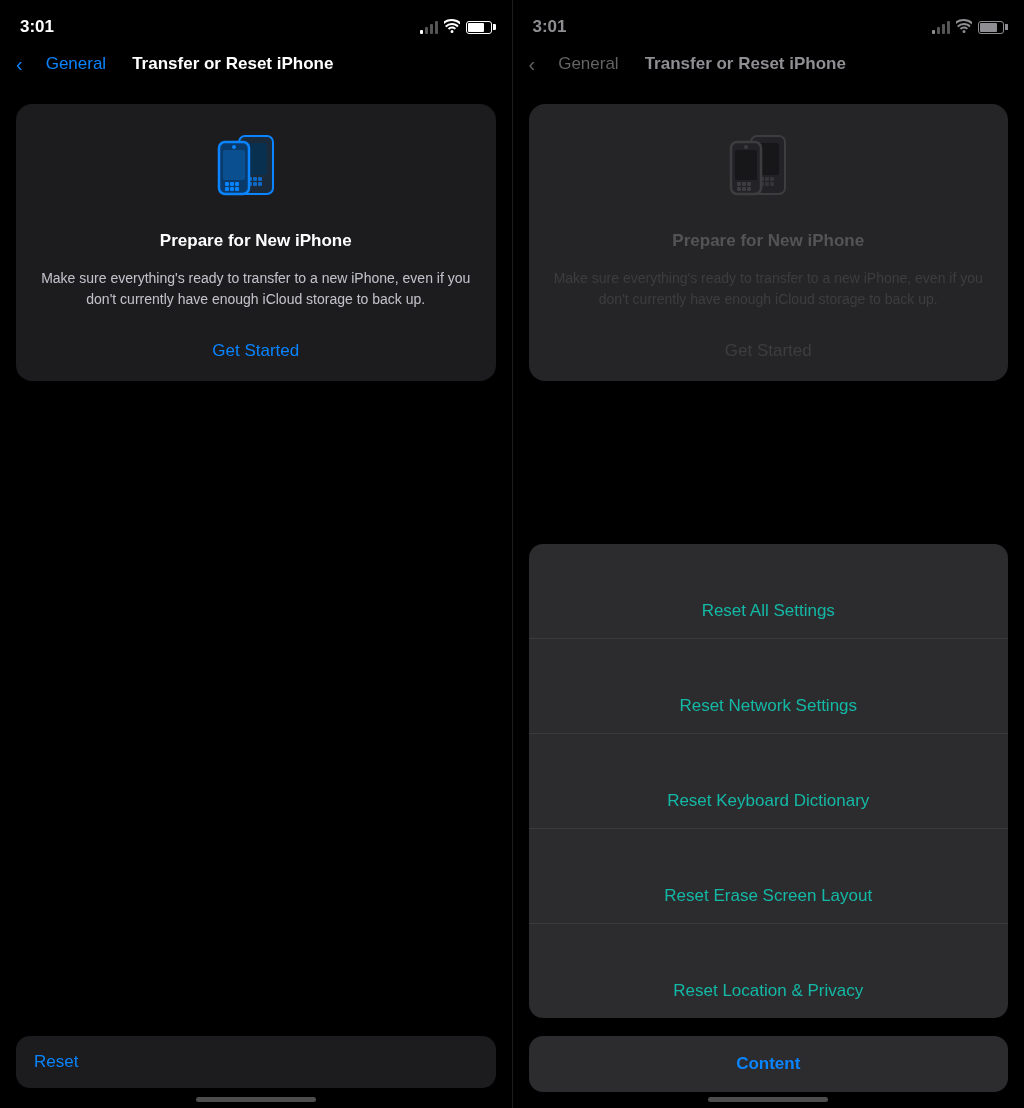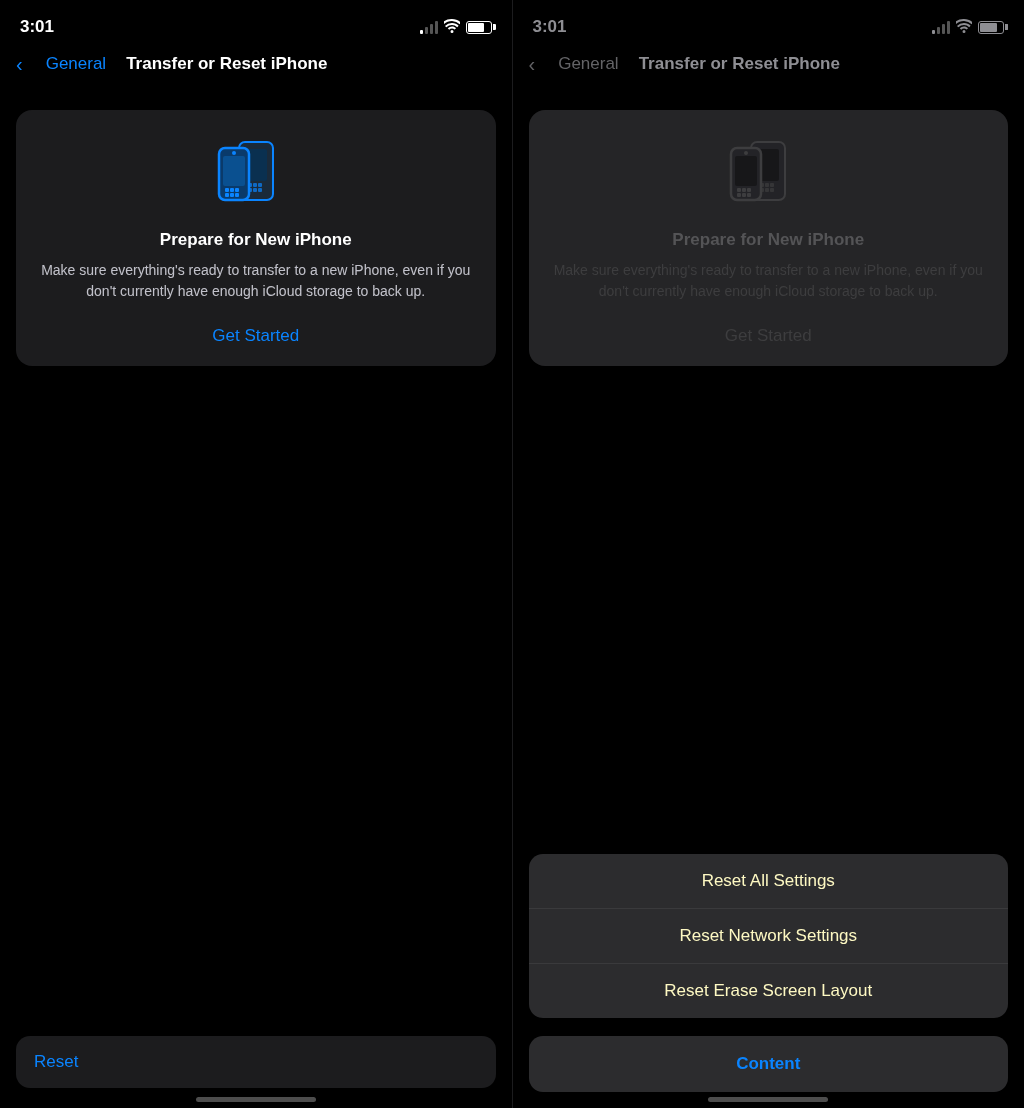--- a/index.html
+++ b/index.html
@@ -105,33 +105,34 @@
       line-height: 1;
     }
     .nav-back-label {
       font-size: 17px;
       margin-left: 21px;
     }
     .nav-title {
       font-size: 17px;
       font-weight: 600;
       color: #fff;
-      margin-left: 16px;
+      margin-left: 22px;
     }
 
     
     .card {
       background: #1c1c1e;
       border-radius: 16px;
-      margin: 24px 16px;
+      margin: 18px 16px;
       padding: 24px 20px 20px 20px;
       display: flex;
       flex-direction: column;
       align-items: center;
       text-align: center;
+      gap: 7px;
     }
 
     .phone-icon-group {
       width: 90px;
       height: 80px;
       margin-bottom: 16px;
       position: relative;
     }
 
     
@@ -237,24 +238,25 @@
       left: 16px;
       right: 16px;
       background: #2c2c2e;
       border-radius: 14px;
       overflow: hidden;
       z-index: 10;
     }
     .action-item {
       padding: 17px 18px;
       border-bottom: 1px solid #3a3a3c;
-      color: #fef9c3;
+      color: #14b8a6;
       font-size: 17px;
       text-align: center;
       cursor: pointer;
+      margin-top: 40px;
     }
     .action-item:last-child {
       border-bottom: none;
     }
 
     .cancel-btn {
       position: absolute;
       bottom: 16px;
       left: 16px;
       right: 16px;
@@ -425,19 +427,21 @@
       </svg>
     </div>
     <div class="card-title card-title-grey">Prepare for New iPhone</div>
     <div class="card-description card-description-grey">Make sure everything's ready to transfer to a new iPhone, even if you don't currently have enough iCloud storage to back up.</div>
     <div class="card-action card-action-grey">Get Started</div>
   </div>
 
   <div class="action-sheet">
     <div class="action-item">Reset All Settings</div>
     <div class="action-item">Reset Network Settings</div>
+    <div class="action-item">Reset Keyboard Dictionary</div>
     <div class="action-item">Reset Erase Screen Layout</div>
+    <div class="action-item">Reset Location &amp; Privacy</div>
   </div>
 
   <div class="cancel-btn">Content</div>
 
   <div class="home-indicator"></div>
 </div>
 
 </body></html>

